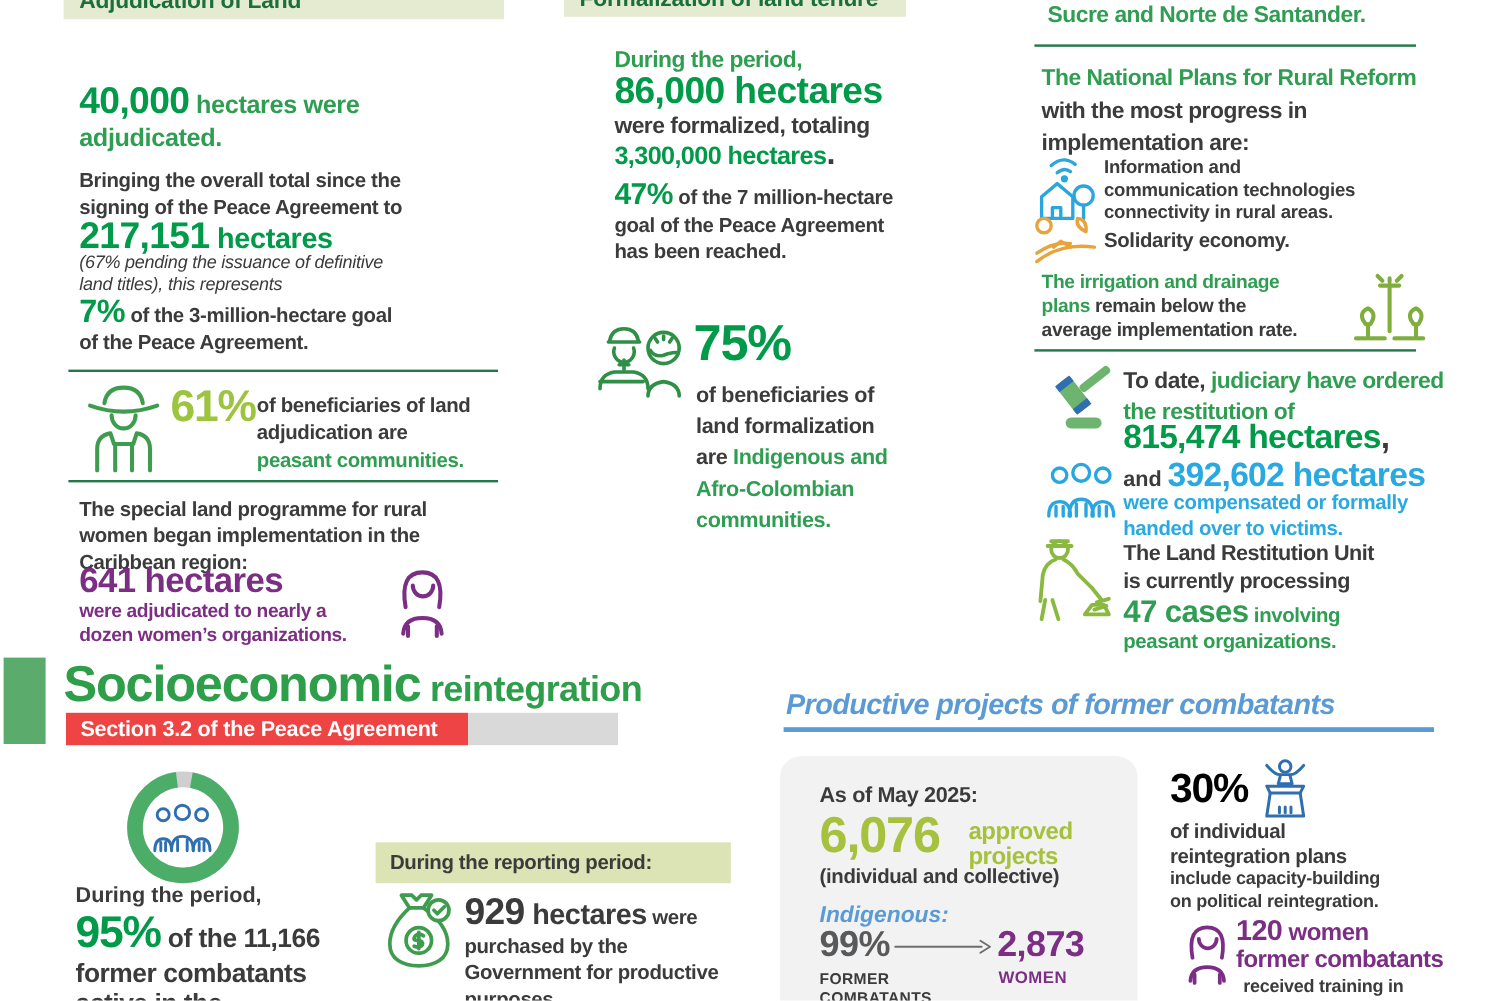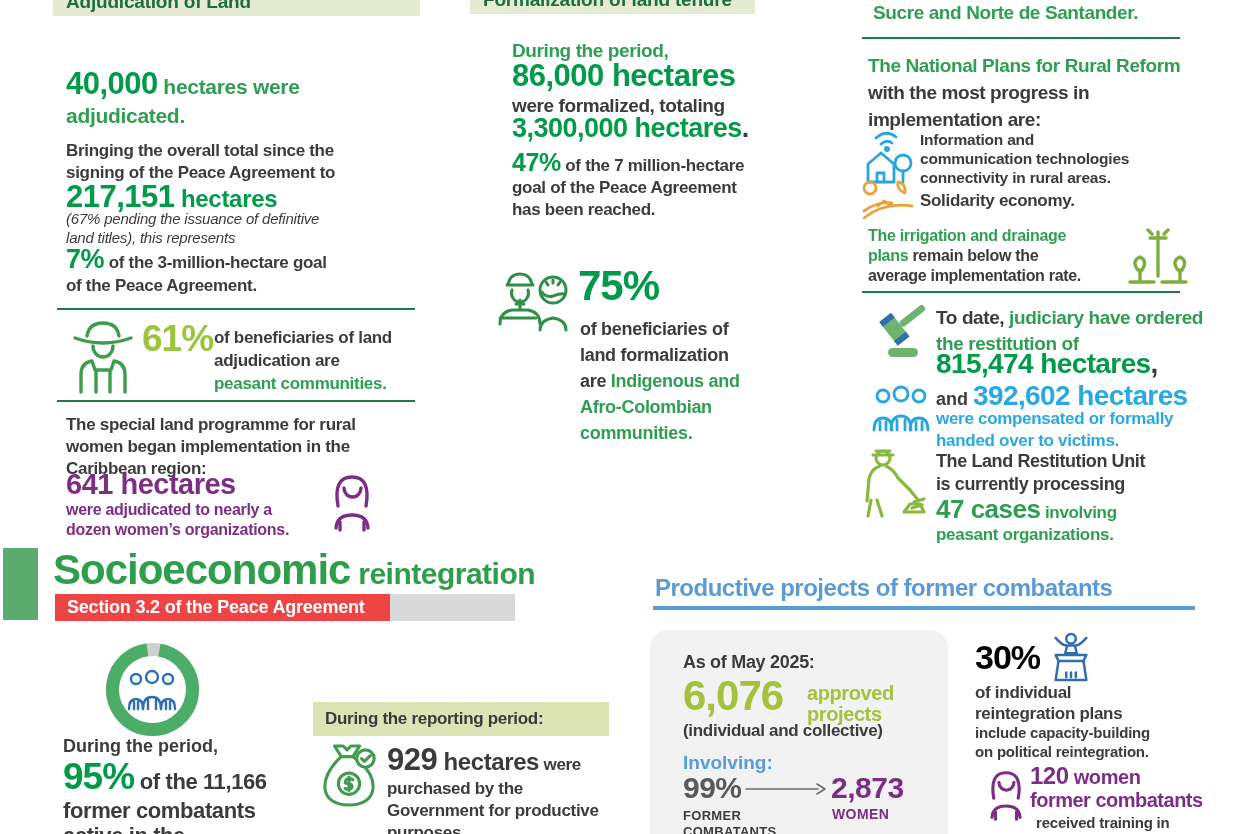--- a/index.html
+++ b/index.html
@@ -7,21 +7,21 @@
         font-family:"Liberation Sans",sans-serif;color:#3b3b3b;}
   .abs{position:absolute;}
   .b{font-weight:700;}
   .dark{color:#3b3b3b;}
   .kelly{color:#009a49;}
   .green{color:#2f9e52;}
   .lime{color:#9dc43f;}
   .lime2{color:#a5c13d;}
   .purple{color:#7c2e84;}
   .blue{color:#29a9e1;}
-  .steel{color:#5b9bd5;}
+  .steel{color:#5b9bd5;font-style:italic;}
   .lblue{color:#000000;}
   .gray99{color:#58595b;}
   .band{background:#e4ebd1;}
   .oliveband{background:#dce3b4;}
   .hr-green{border:0;border-top:2px solid #23784a;margin:0;}
   .t17{font-size:17px;line-height:22px;letter-spacing:-0.3px;}
   .t19{font-size:19px;line-height:26px;letter-spacing:-0.4px;}
   .t15{font-size:15px;line-height:19px;letter-spacing:-0.2px;}
   .t16{font-size:16px;line-height:20px;letter-spacing:-0.3px;}
   .italic{font-style:italic;}
@@ -103,21 +103,21 @@
   </div>
 
   <div class="abs band" style="left:470px;top:-14px;width:285px;height:28px;">
     <div class="bandtxt" style="padding:3px 0 0 13px;">Formalization of land tenure</div>
   </div>
 
   <div class="abs b green t19" style="left:512px;top:38px;">During the period,</div>
   <div class="abs b kelly" style="left:512px;top:58px;font-size:31px;letter-spacing:-0.5px;">86,000 hectares</div>
   <div class="abs b t19" style="left:512px;top:93px;">were formalized, totaling</div>
   <div class="abs" style="left:512px;top:113px;">
-    <span class="b kelly" style="font-size:27px;letter-spacing:-0.5px;">3,300,000 hectares</span><span class="b dark" style="font-size:27px;">.</span>
+    <span class="b kelly" style="font-size:21px;letter-spacing:-0.5px;">3,300,000 hectares</span><span class="b dark" style="font-size:27px;">.</span>
   </div>
 
   <div class="abs" style="left:512px;top:148px;width:270px;">
     <span class="b kelly" style="font-size:25px;letter-spacing:-0.4px;">47%</span><span class="b t17"> of the 7 million-hectare</span>
     <div class="b t17">goal of the Peace Agreement</div>
     <div class="b t17">has been reached.</div>
   </div>
 
   <div class="abs" style="left:496px;top:268px;">
     <svg width="76" height="64" viewBox="0 0 76 64" fill="none" stroke="#2f8f47" stroke-width="3" stroke-linecap="round" stroke-linejoin="round">
@@ -304,21 +304,21 @@
   <div class="abs" style="left:653px;top:606px;width:542px;height:4px;background:#5b9bd5;"></div>
 
   <div class="abs card" style="left:650px;top:630px;width:298px;height:240px;"></div>
   <div class="abs b" style="left:683px;top:652px;font-size:18px;letter-spacing:-0.3px;">As of May 2025:</div>
   <div class="abs b lime2" style="left:683px;top:672px;font-size:42px;letter-spacing:-1px;">6,076</div>
   <div class="abs b lime2" style="left:807px;top:683px;font-size:20px;line-height:21px;letter-spacing:-0.4px;">
     <div>approved</div>
     <div>projects</div>
   </div>
   <div class="abs b t17" style="left:683px;top:720px;">(individual and collective)</div>
-  <div class="abs b steel" style="left:683px;top:752px;font-size:19px;">Involving:</div>
+  <div class="abs b steel" style="left:683px;top:752px;font-size:19px;">Indigenous:</div>
   <div class="abs b gray99" style="left:683px;top:771px;font-size:30px;letter-spacing:-0.5px;">99%</div>
   <div class="abs" style="left:745px;top:782px;">
     <svg width="82" height="14" viewBox="0 0 82 14" fill="none" stroke="#6d6e71" stroke-width="1.6" stroke-linecap="round" stroke-linejoin="round">
       <path d="M1 7 h72"></path>
         <path d="M72 2 l8 5 -8 5"></path>
     </svg>
   </div>
   <div class="abs b purple" style="left:831px;top:771px;font-size:30px;letter-spacing:-0.5px;">2,873</div>
   <div class="abs b purple" style="left:832px;top:806px;font-size:14px;letter-spacing:0.4px;">WOMEN</div>
   <div class="abs b" style="left:683px;top:808px;font-size:13px;line-height:16px;letter-spacing:0.3px;">

